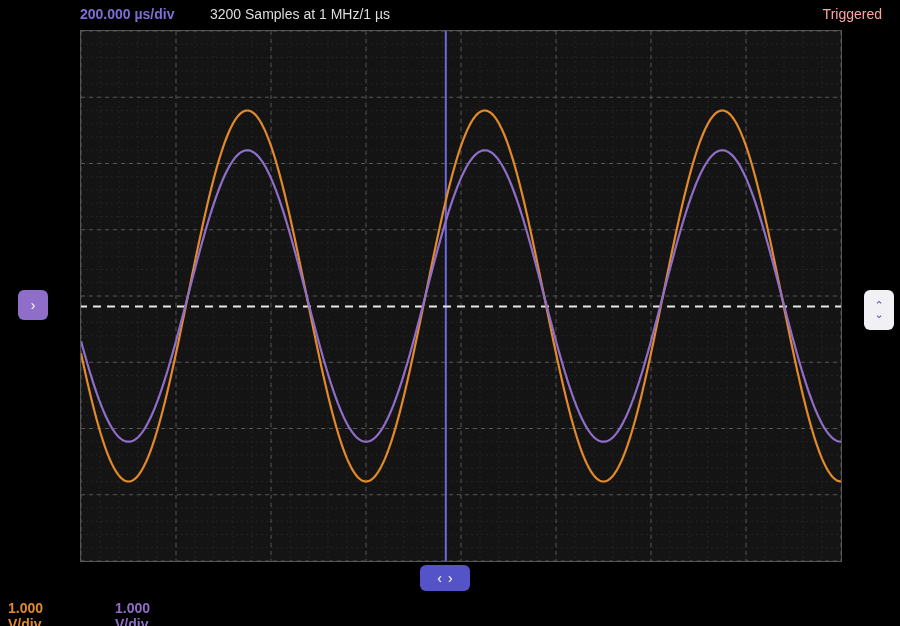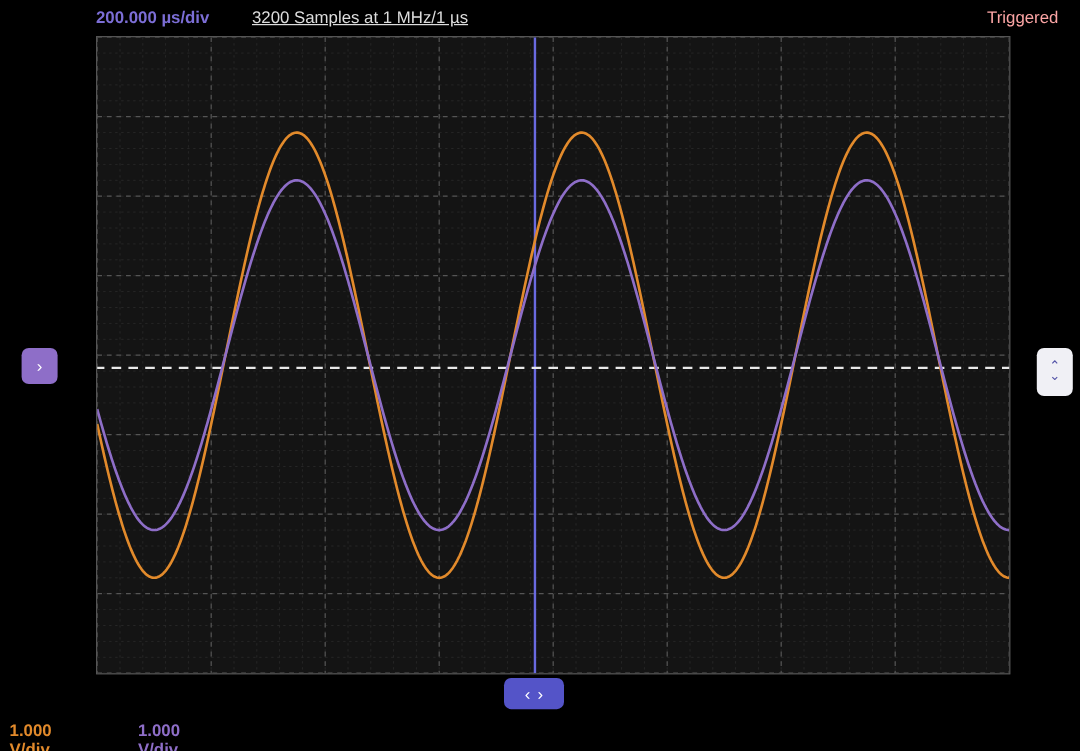--- a/index.html
+++ b/index.html
@@ -23,21 +23,20 @@
   .timebase {
     position: absolute;
     left: 80px;
     color: #7c6ed6;
     font-weight: bold;
   }
   .sampleinfo {
     position: absolute;
     left: 210px;
     color: #ddd;
-    text-decoration: underline;
   }
   .trig-status {
     position: absolute;
     right: 18px;
     color: #fca5a5;
   }
   .plot-wrap {
     position: absolute;
     left: 50px;
     top: 30px;

